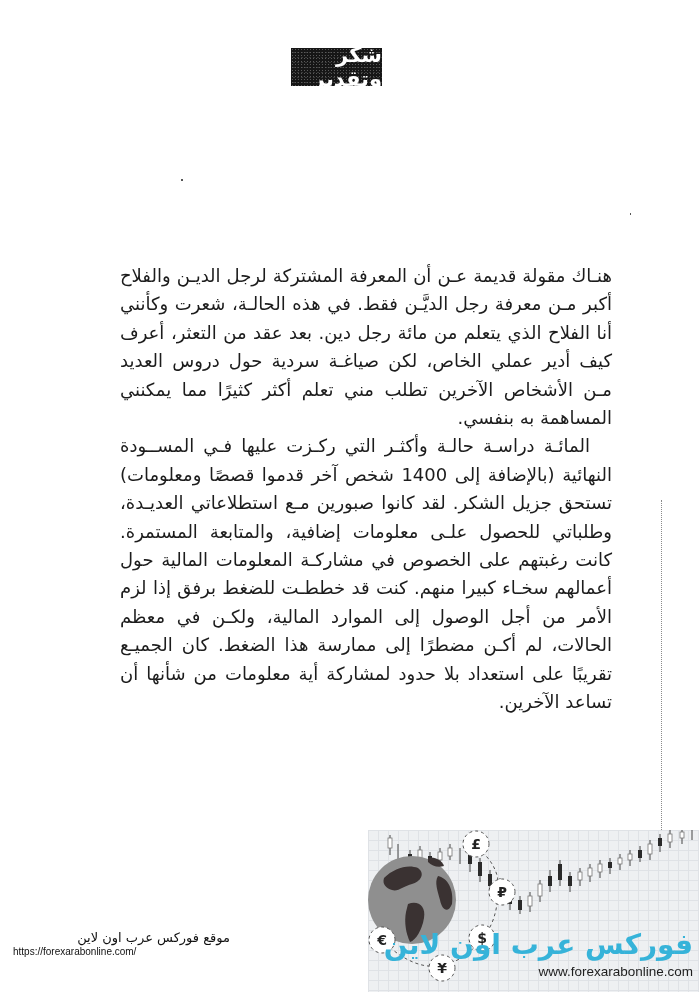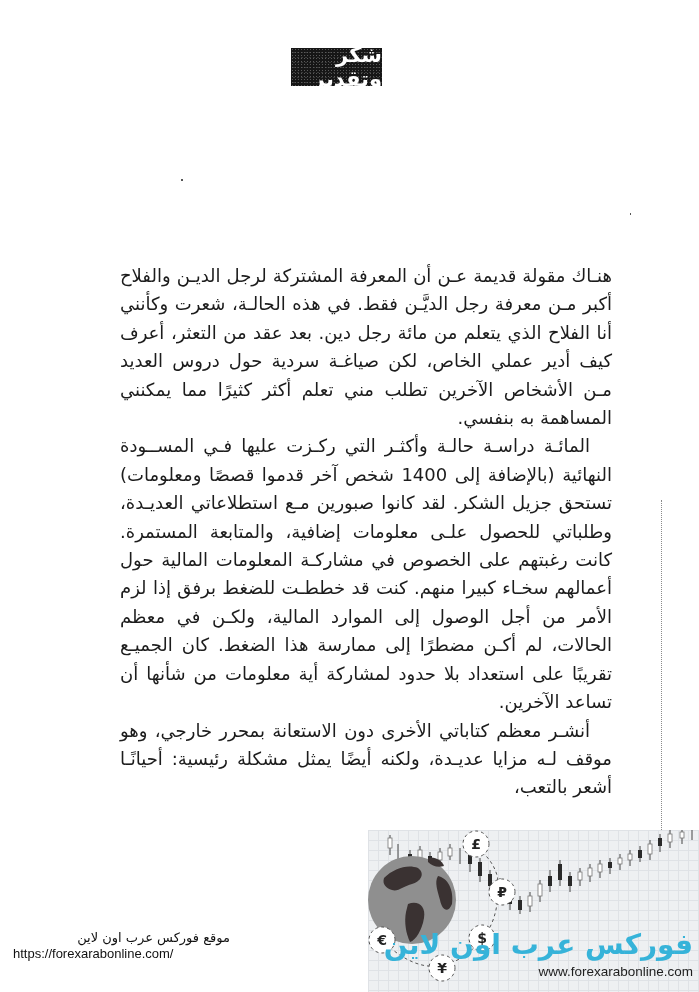--- a/index.html
+++ b/index.html
@@ -51,35 +51,34 @@
     position: absolute; right: 6px; top: 134px;
     font-family: "Liberation Sans", sans-serif; font-weight: normal;
     font-size: 13.5px; color: #1e1e1e;
   }
   .footer-ar {
     position: absolute; left: 30px; top: 930px; width: 200px; text-align: right;
     direction: rtl; font-size: 13px; color: #111;
   }
   .footer-url {
     position: absolute; left: 13px; top: 946px;
-    font-family: "Liberation Sans", sans-serif; font-size: 13px; color: #111;
+    font-family: "Liberation Sans", sans-serif; font-size: 10px; color: #111;
   }
 </style>
 </head>
 <body>
 
 <div class="title-box">شكر وتقدير</div>
 
 <div class="speck" style="left:181px;top:179px;"></div>
 <div class="speck" style="left:630px;top:213px;width:1px;height:2px;"></div>
 
 <div class="body-text">
   <p>هنـاك مقولة قديمة عـن أن المعرفة المشتركة لرجل الديـن والفلاح أكبر مـن معرفة رجل الديَّـن فقط. في هذه الحالـة، شعرت وكأنني أنا الفلاح الذي يتعلم من مائة رجل دين. بعد عقد من التعثر، أعرف كيف أدير عملي الخاص، لكن صياغـة سردية حول دروس العديد مـن الأشخاص الآخرين تطلب مني تعلم أكثر كثيرًا مما يمكنني المساهمة به بنفسي.</p>
   <p class="indent">المائـة دراسـة حالـة وأكثـر التي ركـزت عليها فـي المســودة النهائية (بالإضافة إلى 1400 شخص آخر قدموا قصصًا ومعلومات) تستحق جزيل الشكر. لقد كانوا صبورين مـع استطلاعاتي العديـدة، وطلباتي للحصول علـى معلومات إضافية، والمتابعة المستمرة. كانت رغبتهم على الخصوص في مشاركـة المعلومات المالية حول أعمالهم سخـاء كبيرا منهم. كنت قد خططـت للضغط برفق إذا لزم الأمر من أجل الوصول إلى الموارد المالية، ولكـن في معظم الحالات، لم أكـن مضطرًا إلى ممارسة هذا الضغط. كان الجميـع تقريبًا على استعداد بلا حدود لمشاركة أية معلومات من شأنها أن تساعد الآخرين.</p>
-  <p class="indent">أنشـر معظم كتاباتي الأخرى دون الاستعانة بمحرر خارجي، وهو موقف لـه مزايا عديـدة، ولكنه أيضًا يمثل مشكلة رئيسية: أحيانًـا أشعر بالتعب،</p>
 </div>
 
 <div class="dotted-rule"></div>
 
 <div class="logo">
   <svg class="chart" width="331" height="162" viewBox="0 0 331 162">
     <g stroke="#444" stroke-width="1">
       <line x1="22" y1="5" x2="22" y2="25"></line>
         <line x1="30" y1="14" x2="30" y2="30"></line>
       <line x1="42" y1="20" x2="42" y2="38"></line>

